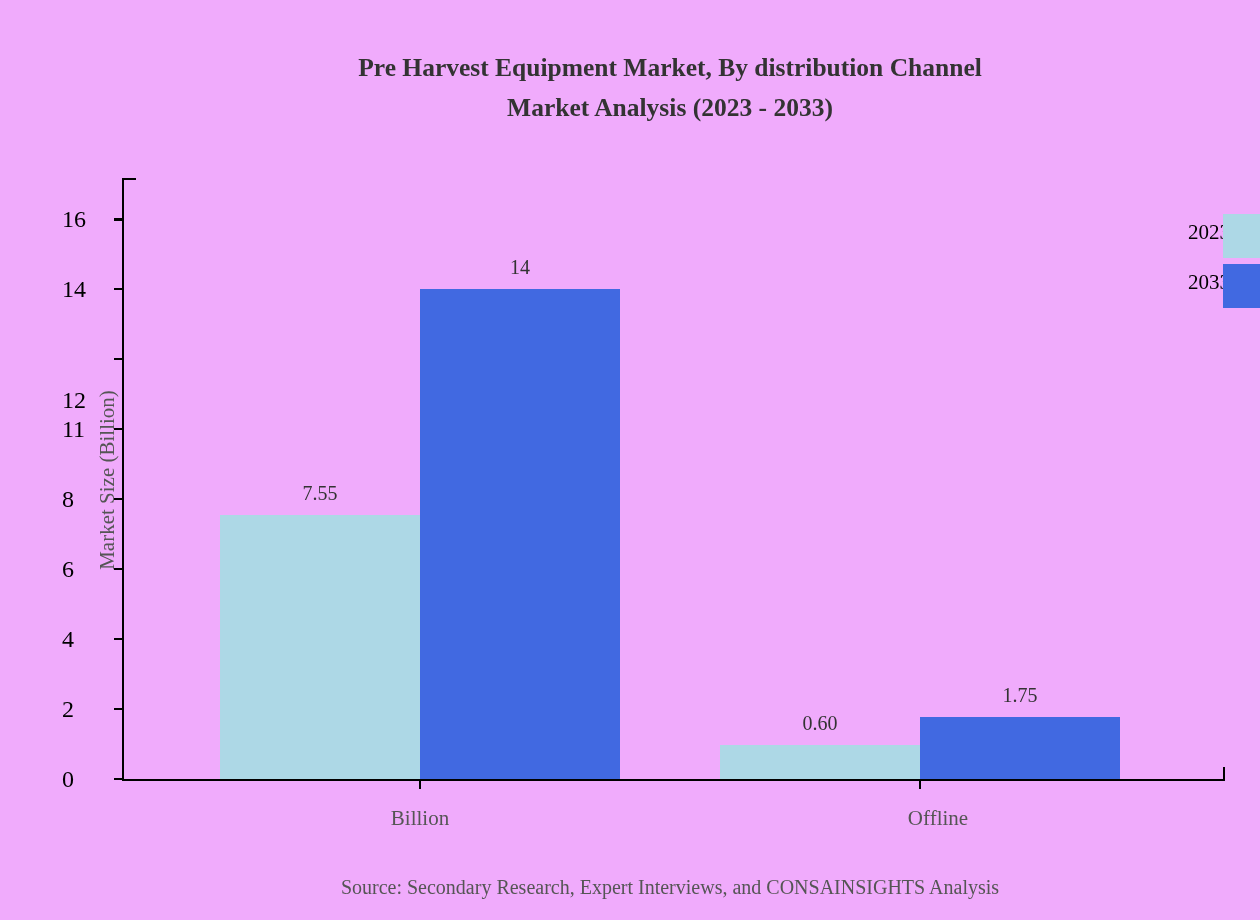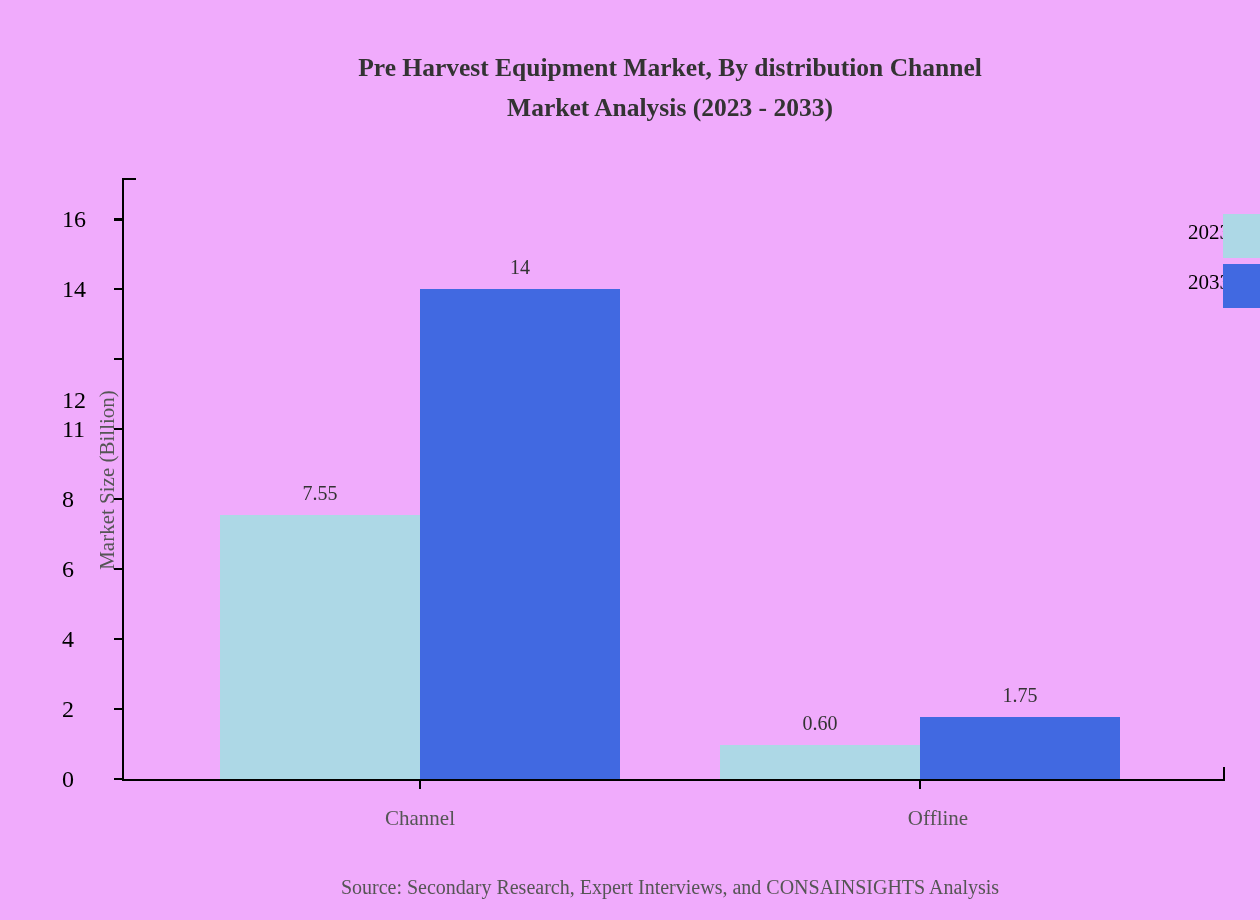--- a/index.html
+++ b/index.html
@@ -217,21 +217,21 @@
         <div class="ytick-label" style="right: auto; left: -60px; width: 42px; top: 238.133px;">11</div>
         <div class="ytick" style="top: 180.139px;"></div>
         <div class="ytick-label" style="right: auto; left: -60px; width: 42px; top: 168.239px; margin-top: 41px;">12</div>
         <div class="ytick" style="top: 110.246px;"></div>
         <div class="ytick-label" style="right: auto; left: -60px; width: 42px; top: 98.3456px;">14</div>
         <div class="ytick" style="top: 40.3521px;"></div>
         <div class="ytick-label" style="right: auto; left: -60px; width: 42px; top: 28.4521px;">16</div>
       </div>
     <div id="xticks">
         <div class="xtick" style="left: 296.9px;"></div>
-        <div class="xtick-label" style="left: 298px;">Channel</div>
+        <div class="xtick-label" style="left: 298px;">Billion</div>
         <div class="xtick" style="left: 796.9px;"></div>
         <div class="xtick-label" style="left: 816px;">Offline</div>
       </div>
     <div id="bars">
         <div class="bar" style="left: 98px; width: 200px; height: 263.848px; background: rgb(173, 216, 230);"></div>
         <div class="bar-label" style="left: 198px; bottom: 276.248px; text-align: right;">7.55</div>
         <div class="bar" style="left: 598px; width: 200px; height: 33.1994px; background: rgb(173, 216, 230);"></div>
         <div class="bar-label" style="left: 698px; bottom: 45.5994px;">0.60</div>
         <div class="bar" style="left: 298px; width: 200px; height: 489.254px; background: rgb(65, 105, 225);"></div>
         <div class="bar-label" style="left: 398px; bottom: 501.654px;">14</div>

